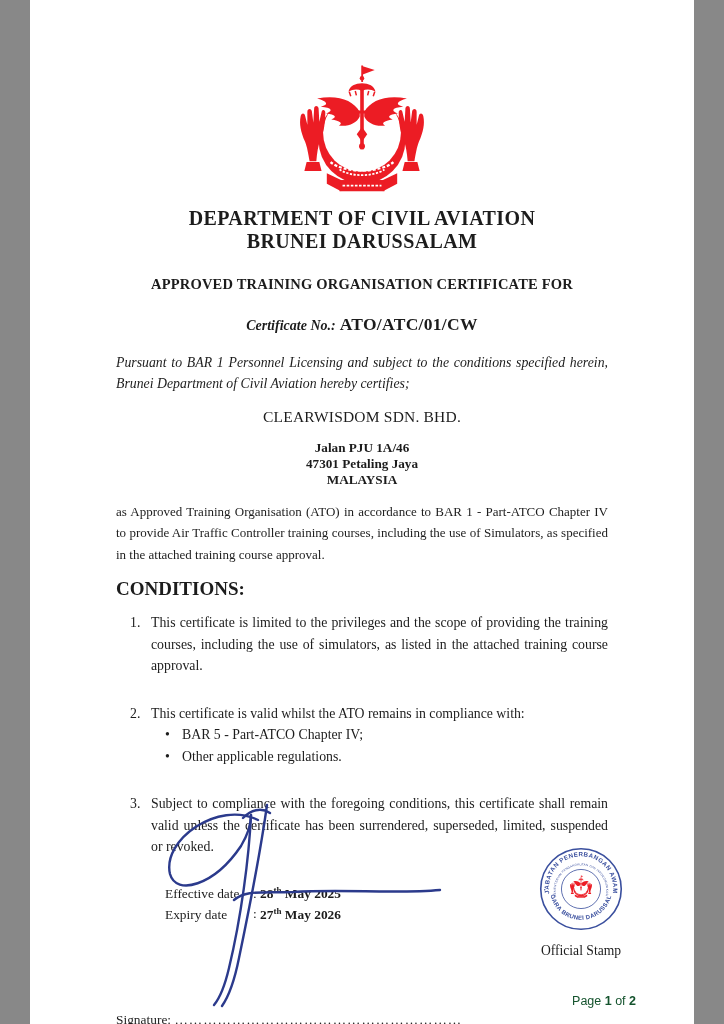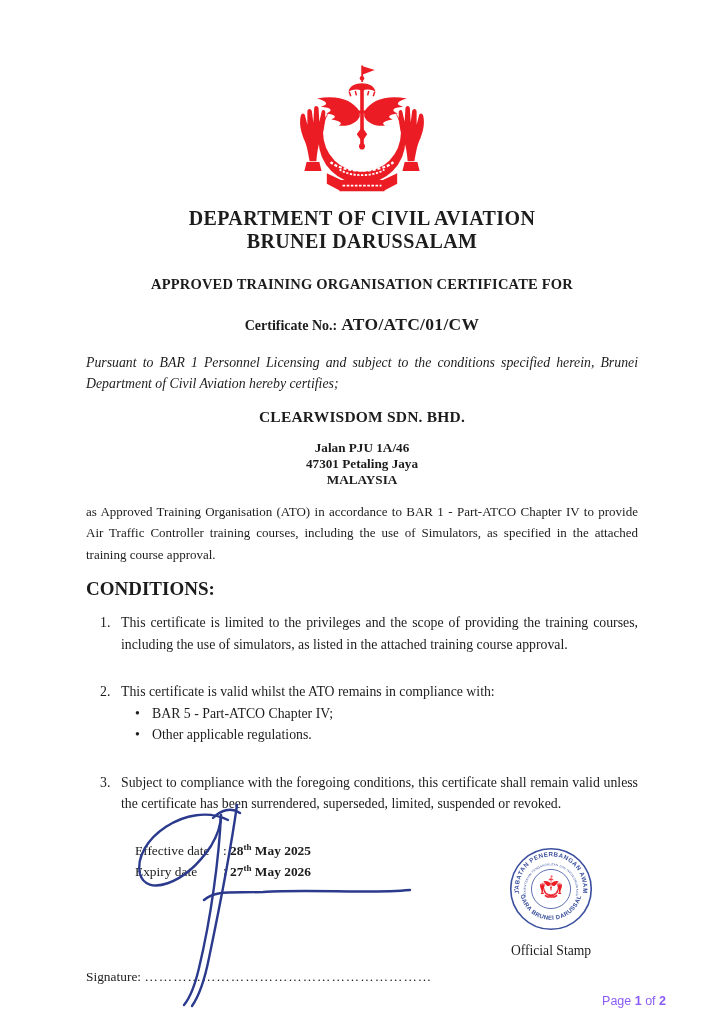--- a/index.html
+++ b/index.html
@@ -1,53 +1,53 @@
 <!DOCTYPE html>
 <html><head>
 <meta charset="utf-8">
 <style>
   html,body{margin:0;padding:0;background:#888;}
   .page{
     position:relative;
-    width:724px;height:1024px;
+    width:664px;height:1024px;
     margin:0 auto;
     background:#ffffff;
     font-family:"Liberation Serif", serif;
     color:#1c1c1c;
     overflow:hidden;
   }
   .content{padding:0 86px;}
   .center{text-align:center;}
   .emblem-wrap{width:150px;margin:64px auto 0;}
   .dept-title{margin-top:8px;font-size:20px;font-weight:bold;line-height:23px;letter-spacing:.4px;}
   .cert-title{margin-top:22px;font-size:14.5px;font-weight:bold;line-height:19px;letter-spacing:.2px;}
   .certno-line{margin-top:20px;}
-  .certno-label{font-size:14px;font-weight:bold;}
+  .certno-label{font-size:14px;font-weight:bold;font-style:italic;}
   .certno-value{font-size:17.5px;font-weight:bold;letter-spacing:.3px;}
   .intro{margin-top:17px;font-size:13.8px;line-height:21px;text-align:justify;font-style:italic;}
-  .company{margin-top:13px;font-size:15.5px;font-weight:bold;letter-spacing:.2px;}
+  .company{margin-top:13px;font-size:15.5px;font-weight:normal;letter-spacing:.2px;}
   .address{margin-top:14px;font-size:13.2px;font-weight:bold;line-height:16px;}
   .grant{margin-top:13px;font-size:13px;line-height:21.5px;text-align:justify;}
   .cond-label{margin-top:12px;font-size:19px;font-weight:bold;}
   .cond-item{display:flex;margin-top:12px;font-size:13.8px;line-height:21.5px;}
   .cond-item.gap{margin-top:26px;}
   .cond-num{width:21px;margin-left:14px;flex:none;}
   .cond-text{flex:1;text-align:justify;}
   .bullet-row{display:flex;font-size:13.8px;line-height:21.5px;margin-left:49px;}
   .bullet-glyph{width:17px;flex:none;}
   .dates{margin-top:24px;margin-left:49px;font-size:13.4px;line-height:17px;}
   .date-label{display:inline-block;width:88px;}
   .date-value{font-weight:bold;}
   .date-value sup{font-size:9px;text-align:right;}
   .sig-line{margin-top:88px;font-size:13.4px;line-height:17px;white-space:nowrap;overflow:hidden;}
   .sig-dots{letter-spacing:1px;}
   .signature-svg{position:absolute;left:118px;top:798px;z-index:3;pointer-events:none;}
   .stamp-wrap{position:absolute;left:493px;top:843px;width:116px;text-align:center;z-index:1;}
   .stamp-label{margin-top:4px;font-size:13.6px;}
-  .footer{position:absolute;right:58px;bottom:16px;font-family:"Liberation Sans",sans-serif;font-size:12.5px;color:#8b5cf6;}
+  .footer{position:absolute;right:58px;bottom:16px;font-family:"Liberation Sans",sans-serif;font-size:12.5px;color:#14532d;}
   .footer b{font-weight:bold;}
   .crest-red{fill:#EC1C24;}
 </style>
 </head>
 <body>
 
 <div class="page">
 
   <div class="emblem-wrap">
     <svg viewBox="0 0 200 175" width="150" height="131" aria-hidden="true">

